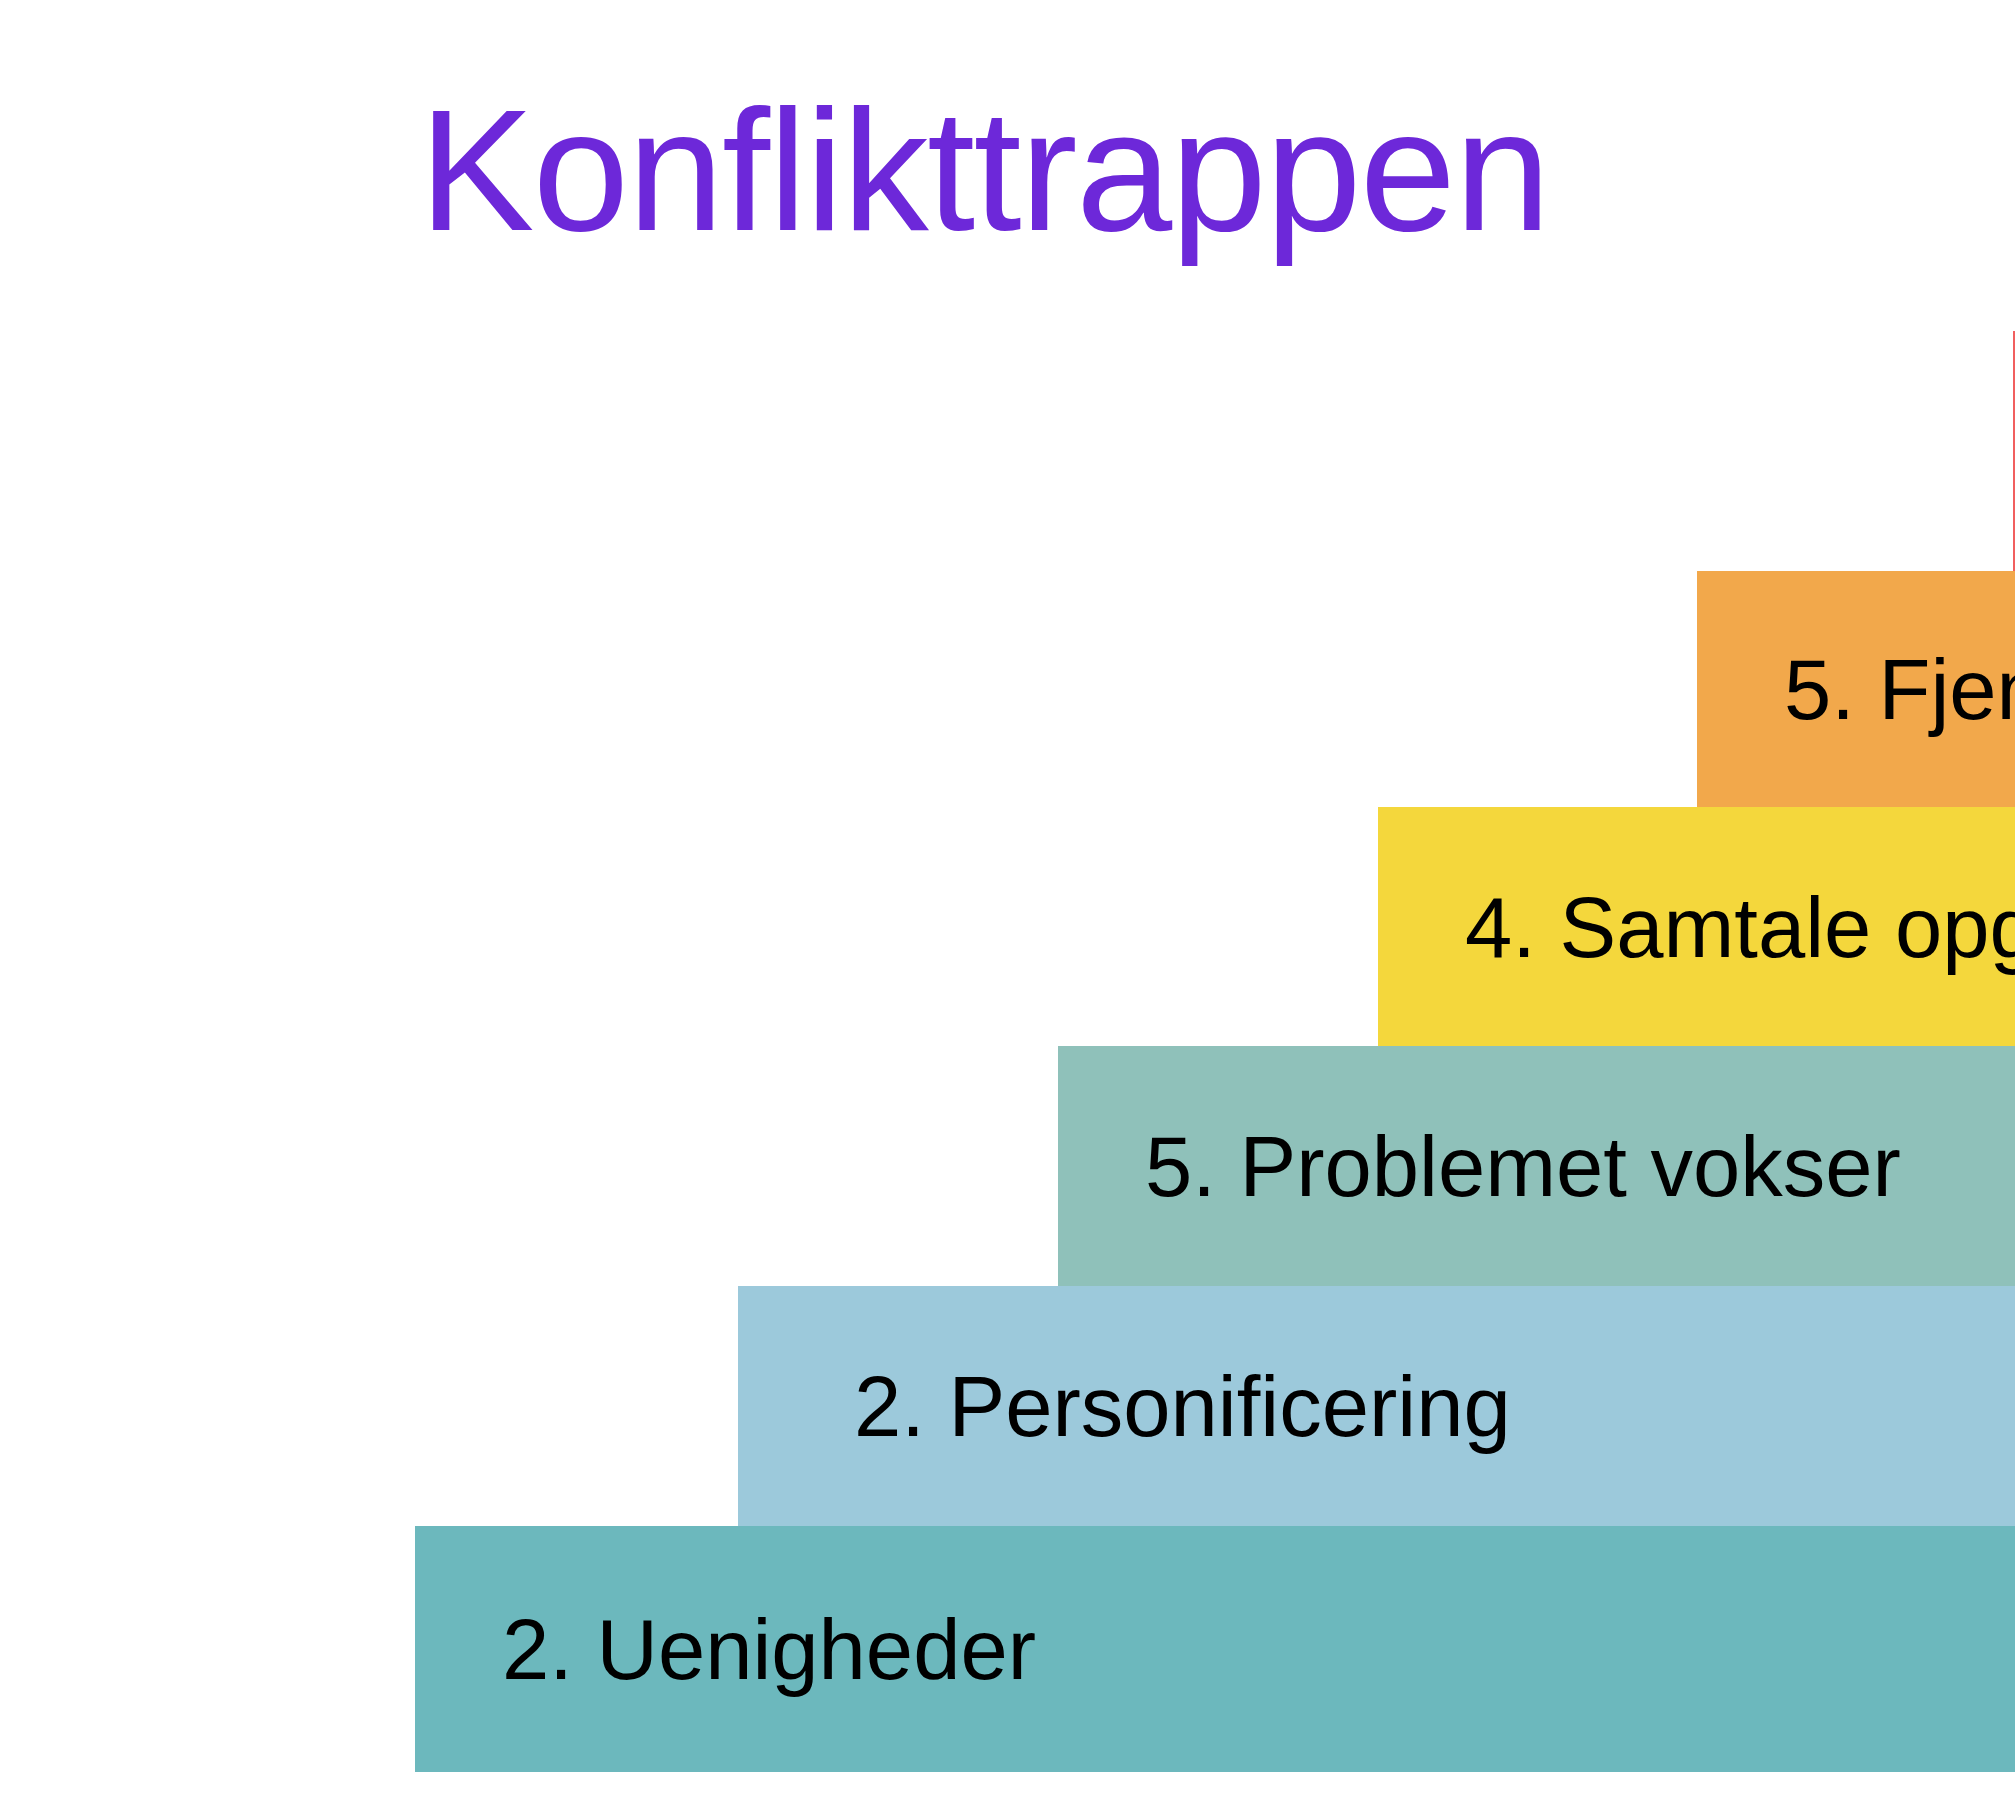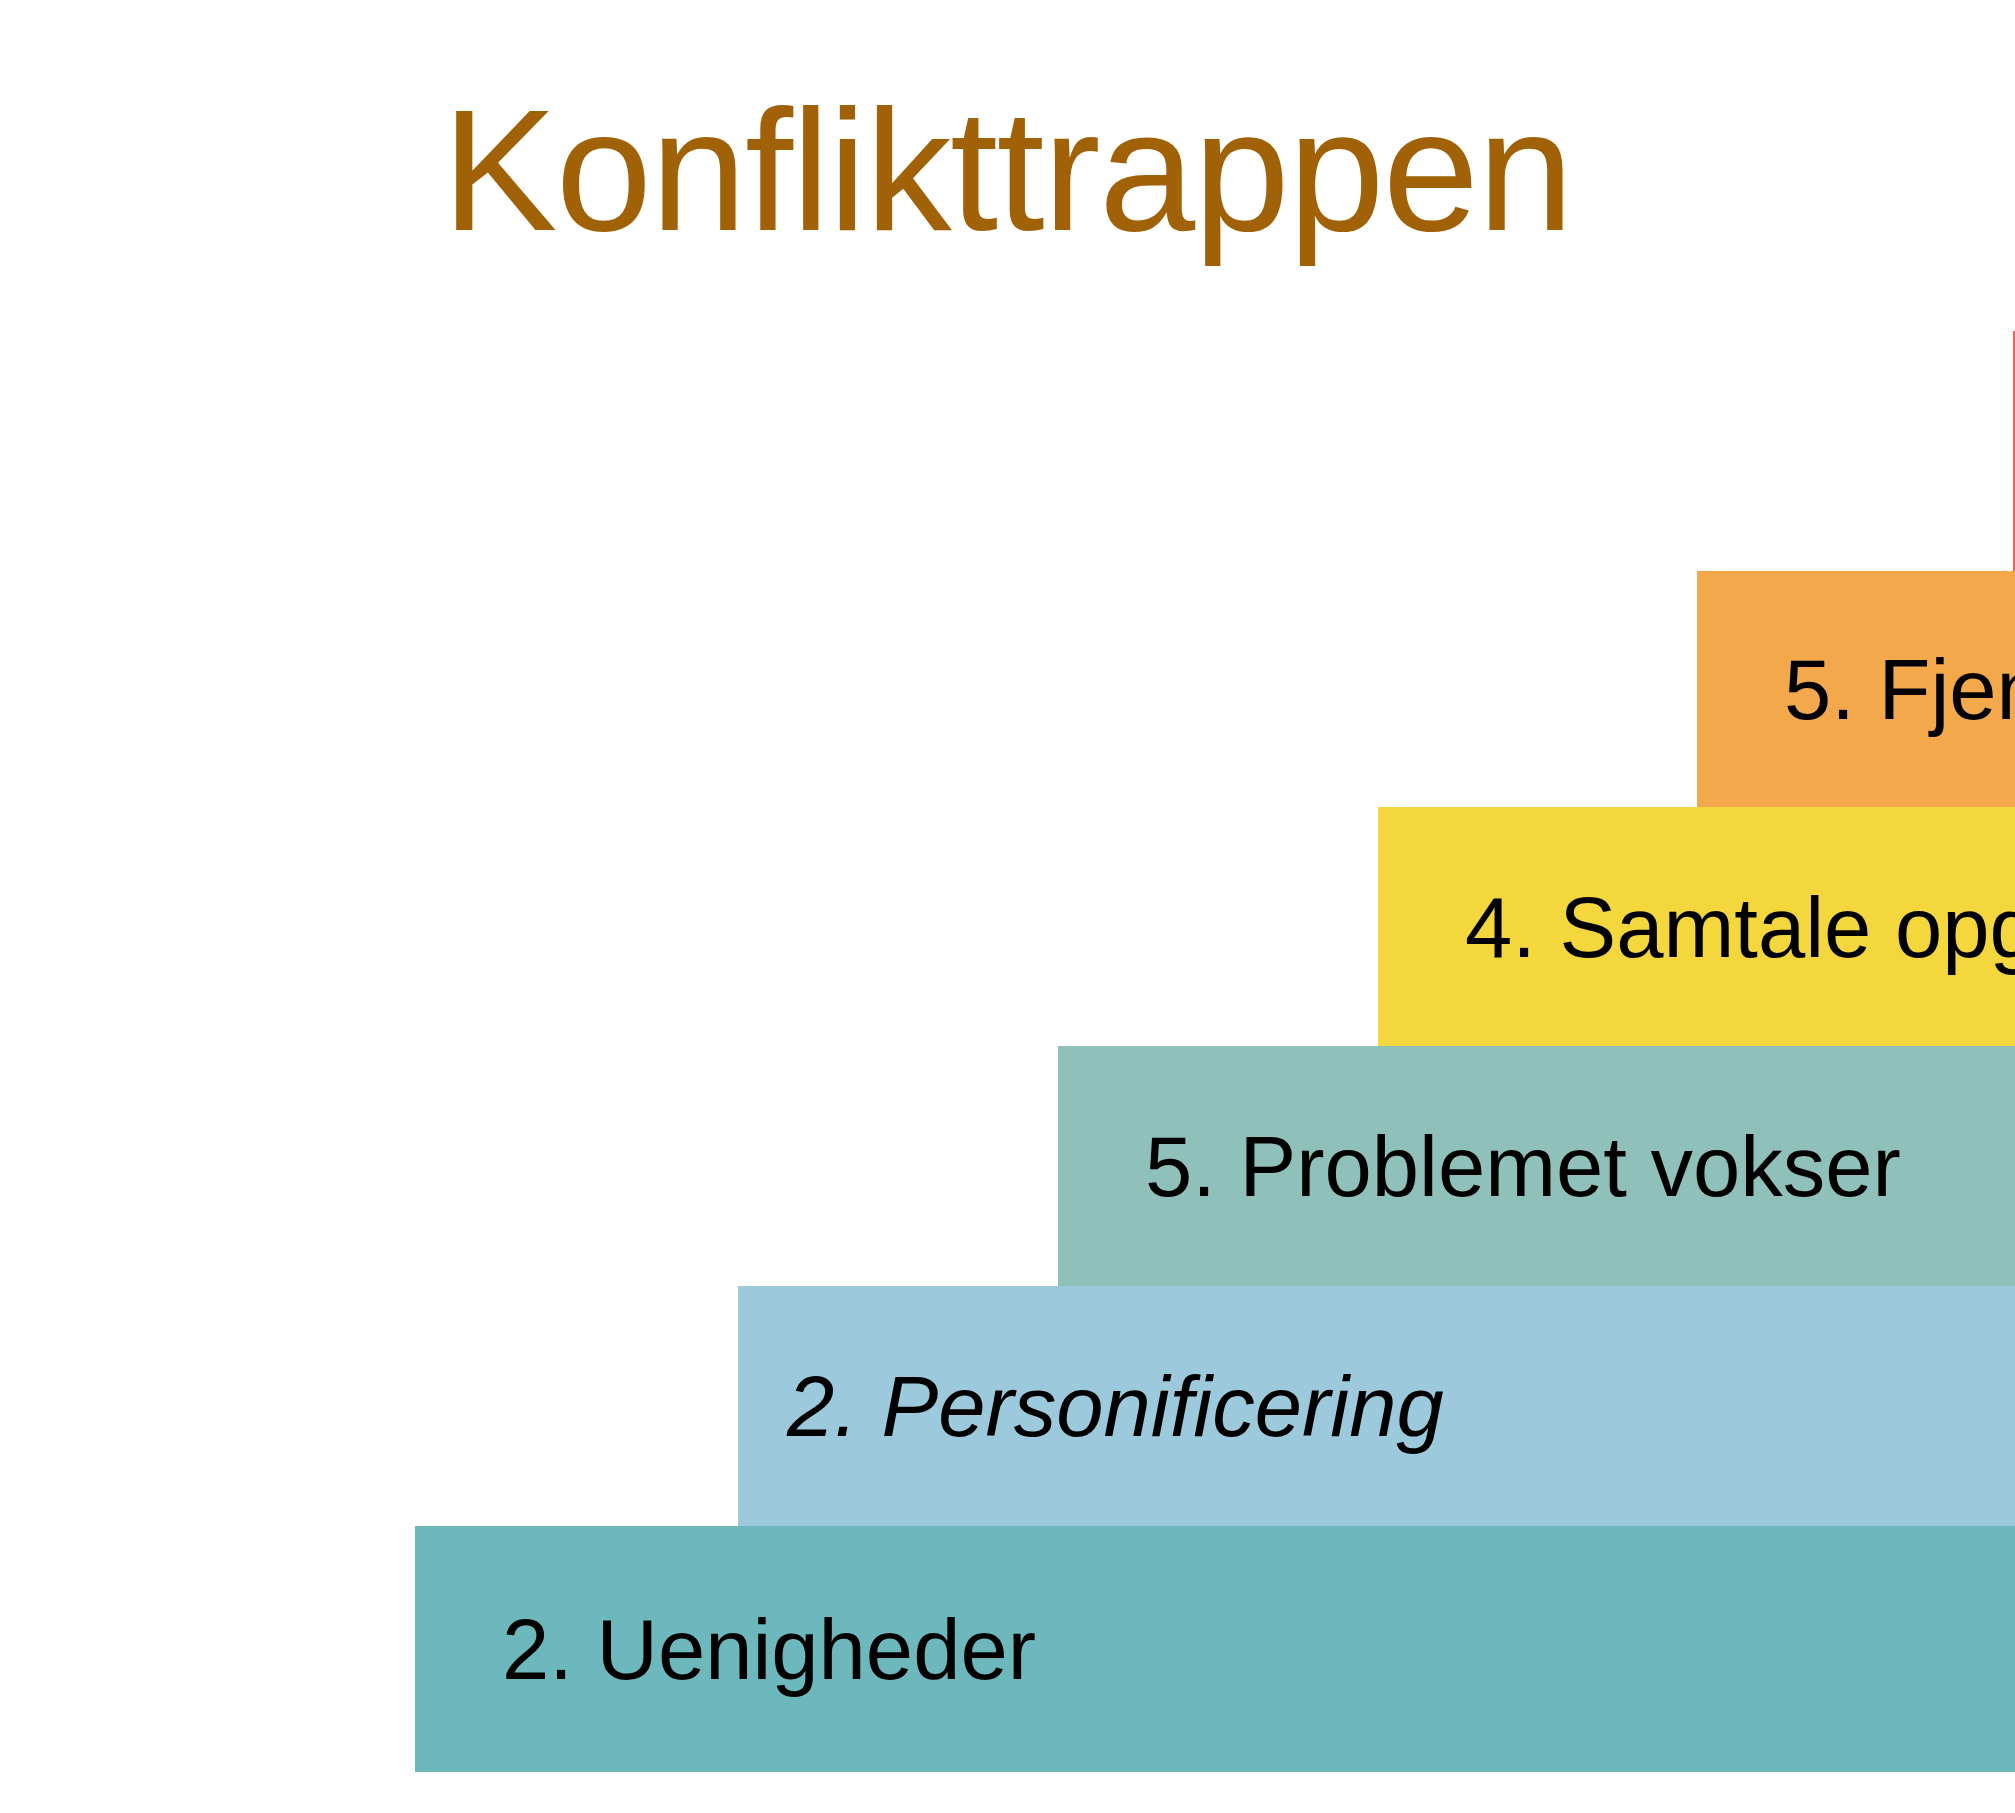--- a/index.html
+++ b/index.html
@@ -12,26 +12,26 @@
     width: 3224px;
     height: 1814px;
     background: #ffffff;
     overflow: hidden;
     font-family: "Liberation Sans", sans-serif;
   }
 
   
   #chart-title {
     position: absolute;
-    left: 442px;
+    left: 419px;
     top: 84px;
     font-size: 173px;
     line-height: 1.0;
     font-weight: 400;
-    color: #a16207;
+    color: #6d28d9;
     white-space: nowrap;
     letter-spacing: -1.6px;
   }
 
   
   .stair-step {
     position: absolute;
     display: flex;
     align-items: center;
     box-sizing: border-box;
@@ -46,21 +46,21 @@
 
   
   .step-1 { left: 415px; top: 1526px; width: 2748px; height: 246px; }
   .step-2 { left: 738px; top: 1286px; width: 2425px; height: 240px; }
   .step-3 { left: 1058px; top: 1046px; width: 2106px; height: 240px; }
   .step-4 { left: 1378px; top: 807px; width: 1785px; height: 240px; }
   .step-5 { left: 1697px; top: 571px; width: 1466px; height: 236px; }
   .step-6 { left: 2013px; top: 331px;  width: 1151px; height: 241px; }
 
   .step-1 .stair-label { padding-left: 87px; }
-  .step-2 .stair-label { padding-left: 49px; font-style: italic; }
+  .step-2 .stair-label { padding-left: 116px; }
   .step-3 .stair-label { padding-left: 87px; }
   .step-4 .stair-label { padding-left: 87px; }
   .step-5 .stair-label { padding-left: 87px; }
   .step-6 .stair-label { padding-left: 87px; }
 </style>
 </head>
 <body>
 
 <div id="stage">
 

